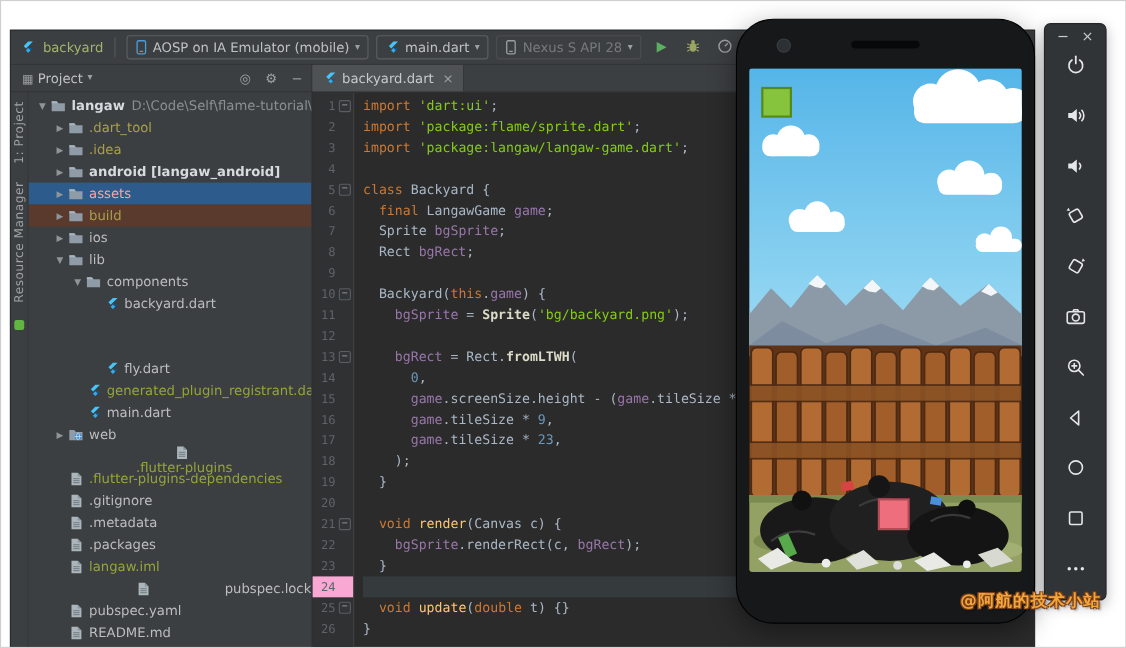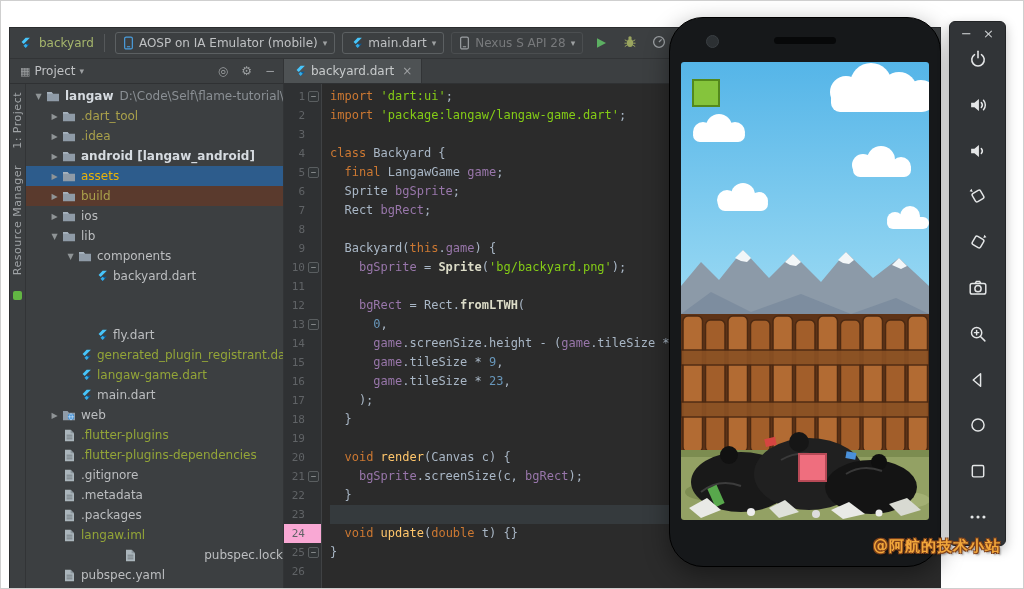--- a/index.html
+++ b/index.html
@@ -34,21 +34,21 @@
   .trow{height:20px;display:flex;align-items:center;white-space:nowrap;color:#bcbec0;}
   .trow.selected{background:#2d5c8c;}
   .trow.build-hl{background:#5a3a2d;}
   .arr{width:13px;flex:none;font-size:8px;color:#8f9496;text-align:center;}
   .ticn{width:16px;flex:none;display:inline-flex;justify-content:center;align-items:center;}
   .tlabel{margin-left:4px;}
   .tlabel.excluded{color:#a9a04b;}
   .tlabel.green{color:#93a538;}
   .tlabel.bold,.tlabel.root{color:#d6dbe0;font-weight:bold;}
   .textra{color:#8a8f94;margin-left:6px;}
-  .trow.selected .tlabel{color:#eab308;}
+  .trow.selected .tlabel{color:#fca5a5;}
 
   .editor{flex:1;background:#2b2b2b;display:flex;overflow:hidden;}
   .gutter{width:38px;background:#2f3133;border-right:1px solid #404244;padding-top:3px;box-sizing:border-box;flex:none;}
   .gline{display:flex;align-items:center;height:19px;font-family:"DejaVu Sans Mono",monospace;font-size:11px;color:#606366;padding-right:2px;box-sizing:border-box;}
   .gline .lnum{flex:1;text-align:right;padding-right:3px;}
   .gline .fold{width:11px;height:11px;flex:none;box-sizing:border-box;}
   .gline .fold.on{border:1px solid #5a5e60;border-radius:2px;color:#9da0a2;font-size:9px;line-height:8px;text-align:center;background:#313537;}
   .gline.caret{background:#f9a8d4;}
   .codearea{flex:1;padding:3px 0 0 8px;box-sizing:border-box;}
   .cline{height:19px;line-height:19px;font-family:"DejaVu Sans Mono",monospace;font-size:12px;white-space:pre;}
@@ -312,46 +312,35 @@
           </div>
           <div class="trow" style="padding-left: 38px;">
             <span class="arr"></span>
             <span class="ticn">
               <svg width="13" height="13" viewBox="0 0 16 16">
                 <path d="M9.4 1h5.2L7 8.6 4.4 6z" fill="#47c5fb"></path>
                 <path d="M14.6 8.3H9.4l-2.6 2.6 2.6 2.6z" fill="#075b9d"></path>
                 <path d="M6.8 10.9l2.6-2.6 2.6 2.6-2.6 2.6z" fill="#47c5fb" opacity="0.75"></path>
               </svg>
             </span>
-            <span class="tlabel green">langaw-game.dart</span>
-          </div>
-          <div class="trow" style="padding-left: 38px;">
-            <span class="arr"></span>
-            <span class="ticn">
-              <svg width="13" height="13" viewBox="0 0 16 16">
-                <path d="M9.4 1h5.2L7 8.6 4.4 6z" fill="#47c5fb"></path>
-                <path d="M14.6 8.3H9.4l-2.6 2.6 2.6 2.6z" fill="#075b9d"></path>
-                <path d="M6.8 10.9l2.6-2.6 2.6 2.6-2.6 2.6z" fill="#47c5fb" opacity="0.75"></path>
-              </svg>
-            </span>
             <span class="tlabel plain">main.dart</span>
           </div>
           <div class="trow" style="padding-left: 22px;">
             <span class="arr">▶</span>
             <span class="ticn">
               <svg width="14" height="12" viewBox="0 0 14 12">
                 <path d="M1 2h4.5L7 3.8h6v7.4H1z" fill="#8f9ba7"></path>
                 <circle cx="9" cy="7.8" r="3.2" fill="#3f8fd6"></circle>
                 <ellipse cx="9" cy="7.8" rx="1.4" ry="3.2" fill="none" stroke="#cfe3f5" stroke-width=".7"></ellipse>
                 <line x1="5.8" y1="7.8" x2="12.2" y2="7.8" stroke="#cfe3f5" stroke-width=".7"></line>
               </svg>
             </span>
             <span class="tlabel plain">web</span>
           </div>
-          <div class="trow" style="padding-left: 22px;">
+          <div class="trow" style="padding-left: 22px; flex-direction: column;">
             <span class="arr"></span>
             <span class="ticn">
               <svg width="11" height="13" viewBox="0 0 11 13">
                 <path d="M1 .8h5.6L10 4.2v8H1z" fill="#abb6bc"></path>
                 <path d="M6.6 .8L10 4.2H6.6z" fill="#8b969c"></path>
                 <g stroke="#6b7277" stroke-width=".8">
                   <line x1="2.6" y1="6.2" x2="8.4" y2="6.2"></line>
                   <line x1="2.6" y1="8" x2="8.4" y2="8"></line>
                   <line x1="2.6" y1="9.8" x2="8.4" y2="9.8"></line>
                 </g>
@@ -598,40 +587,41 @@
               <span class="lnum">25</span>
               <span class="fold on">−</span>
             </div>
             <div class="gline">
               <span class="lnum">26</span>
               <span class="fold"></span>
             </div>
           </div>
         <div class="codearea">
             <div class="cline"><span class="tk-kw">import</span><span class="tk-pl"> </span><span class="tk-str">'dart:ui'</span><span class="tk-pl">;</span></div>
+            <div class="cline"><span class="tk-kw">import</span><span class="tk-pl"> </span><span class="tk-str">'package:flame/sprite.dart'</span><span class="tk-pl">;</span></div>
             <div class="cline"><span class="tk-kw">import</span><span class="tk-pl"> </span><span class="tk-str">'package:langaw/langaw-game.dart'</span><span class="tk-pl">;</span></div>
             <div class="cline">&nbsp;</div>
             <div class="cline"><span class="tk-kw">class</span><span class="tk-pl"> Backyard {</span></div>
             <div class="cline"><span class="tk-pl">  </span><span class="tk-kw">final</span><span class="tk-pl"> LangawGame </span><span class="tk-fld">game</span><span class="tk-pl">;</span></div>
             <div class="cline"><span class="tk-pl">  Sprite </span><span class="tk-fld">bgSprite</span><span class="tk-pl">;</span></div>
             <div class="cline"><span class="tk-pl">  Rect </span><span class="tk-fld">bgRect</span><span class="tk-pl">;</span></div>
             <div class="cline">&nbsp;</div>
             <div class="cline"><span class="tk-pl">  Backyard(</span><span class="tk-kw">this</span><span class="tk-pl">.</span><span class="tk-fld">game</span><span class="tk-pl">) {</span></div>
             <div class="cline"><span class="tk-pl">    </span><span class="tk-fld">bgSprite</span><span class="tk-pl"> = </span><span class="tk-call">Sprite</span><span class="tk-pl">(</span><span class="tk-str">'bg/backyard.png'</span><span class="tk-pl">);</span></div>
             <div class="cline">&nbsp;</div>
             <div class="cline"><span class="tk-pl">    </span><span class="tk-fld">bgRect</span><span class="tk-pl"> = Rect.</span><span class="tk-call">fromLTWH</span><span class="tk-pl">(</span></div>
             <div class="cline"><span class="tk-pl">      </span><span class="tk-num">0</span><span class="tk-pl">,</span></div>
             <div class="cline"><span class="tk-pl">      </span><span class="tk-fld">game</span><span class="tk-pl">.screenSize.height - (</span><span class="tk-fld">game</span><span class="tk-pl">.tileSize * </span><span class="tk-num">9</span><span class="tk-pl">),</span></div>
             <div class="cline"><span class="tk-pl">      </span><span class="tk-fld">game</span><span class="tk-pl">.tileSize * </span><span class="tk-num">9</span><span class="tk-pl">,</span></div>
             <div class="cline"><span class="tk-pl">      </span><span class="tk-fld">game</span><span class="tk-pl">.tileSize * </span><span class="tk-num">23</span><span class="tk-pl">,</span></div>
             <div class="cline"><span class="tk-pl">    );</span></div>
             <div class="cline"><span class="tk-pl">  }</span></div>
             <div class="cline">&nbsp;</div>
             <div class="cline"><span class="tk-pl">  </span><span class="tk-kw">void</span><span class="tk-pl"> </span><span class="tk-fn">render</span><span class="tk-pl">(Canvas c) {</span></div>
-            <div class="cline"><span class="tk-pl">    </span><span class="tk-fld">bgSprite</span><span class="tk-pl">.screenSize(c, </span><span class="tk-fld">bgRect</span><span class="tk-pl">);</span></div>
+            <div class="cline"><span class="tk-pl">    </span><span class="tk-fld">bgSprite</span><span class="tk-pl">.renderRect(c, </span><span class="tk-fld">bgRect</span><span class="tk-pl">);</span></div>
             <div class="cline"><span class="tk-pl">  }</span></div>
             <div class="cline caret">&nbsp;</div>
             <div class="cline"><span class="tk-pl">  </span><span class="tk-kw">void</span><span class="tk-pl"> </span><span class="tk-fn">update</span><span class="tk-pl">(</span><span class="tk-kw">double</span><span class="tk-pl"> t) {}</span></div>
             <div class="cline"><span class="tk-pl">}</span></div>
           </div>
       </div>
     </div>
   </div>
 
   <div class="phone">

